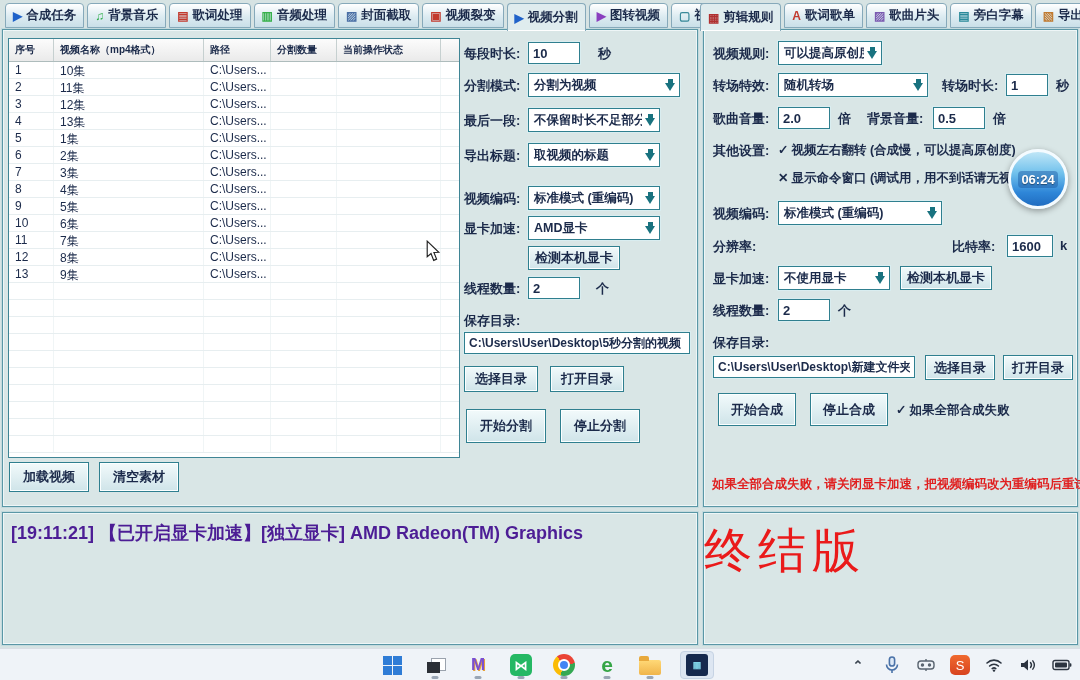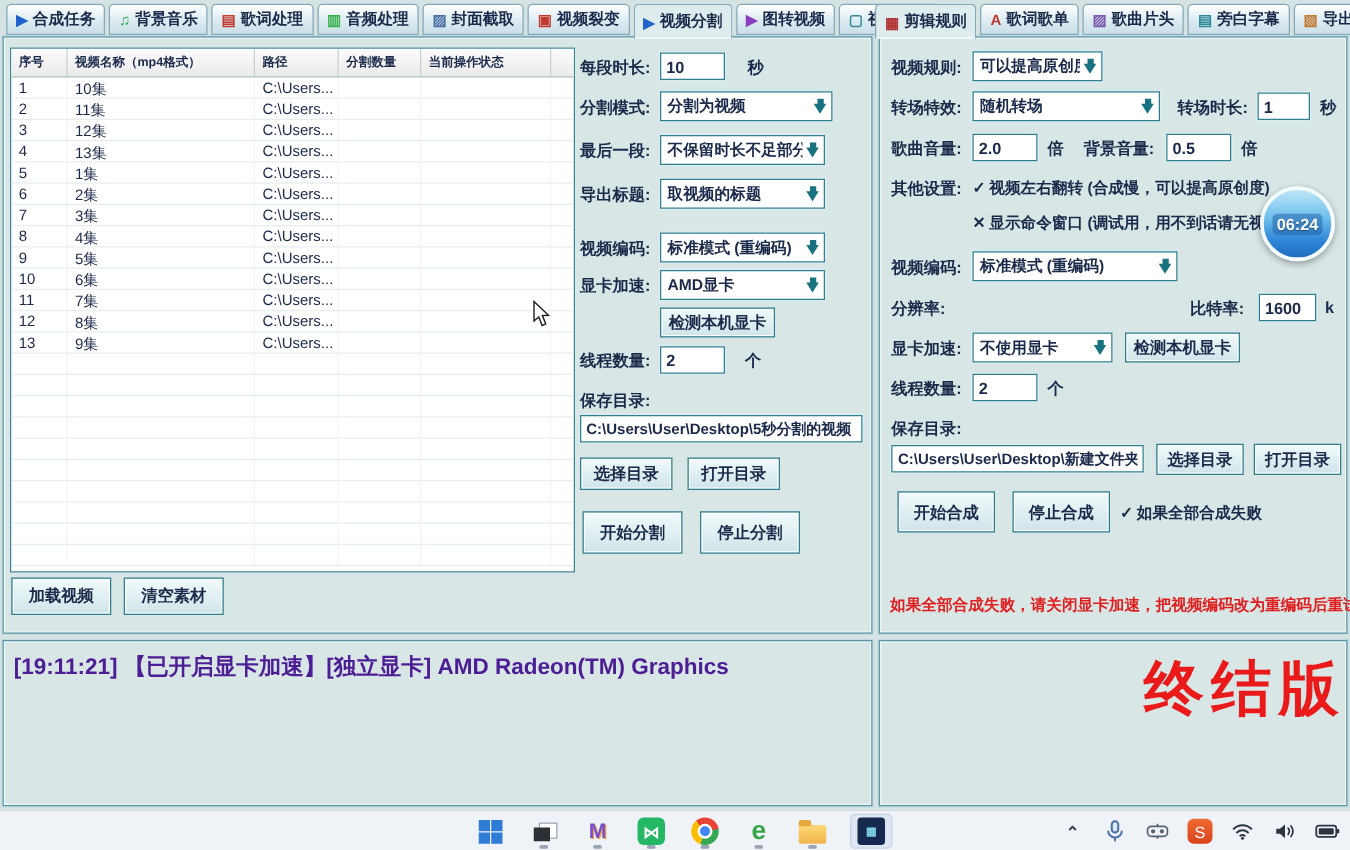--- a/index.html
+++ b/index.html
@@ -52,21 +52,21 @@
   .chk .mark { margin-right:3px; }
   
   .vtable { position:absolute; left:5px; top:8px; width:452px; height:420px; background:#fff; border:1px solid #3f8595; overflow:hidden; }
   .trow, .thead-row { display:grid; grid-template-columns:45px 150px 67px 66px 104px 1fr; }
   .thead-row { height:23px; background:linear-gradient(#fcfcfc,#eaeaea); border-bottom:1px solid #aebcbc; }
   .thead-row .hc { font-size:10px; font-weight:700; padding:4px 4px 0 6px; border-right:1px solid #c6d0d0; overflow:hidden; white-space:nowrap; }
   .trow { height:17px; border-bottom:1px solid #e7eef0; }
   .trow .tc { font-size:12px; padding:1px 4px 0 6px; border-right:1px solid #f0f5f6; overflow:hidden; white-space:nowrap; }
   
   .log-text { position:absolute; left:8px; top:8px; font-size:18px; font-weight:700; color:#4c1d95; white-space:nowrap; }
-  .banner-title { position:absolute; top:6px; width:100%; text-align:right; font-size:48px; font-weight:700; color:#ea1a1a; letter-spacing:6px; }
+  .banner-title { position:absolute; top:6px; width:100%; text-align:left; font-size:48px; font-weight:400; color:#ea1a1a; letter-spacing:6px; }
   .banner-sub { position:absolute; top:74px; width:100%; text-align:center; font-size:22px; font-weight:700; color:#e22525; letter-spacing:2px; }
   .warning { position:absolute; font-size:12.5px; font-weight:700; color:#e02020; white-space:nowrap; }
   
   #clock-bubble {
     position:absolute; left:1008px; top:149px; width:60px; height:60px; border-radius:50%;
     background:linear-gradient(180deg,#bfe6f7 0%,#6fc0ec 40%,#2e86d8 75%,#1f6cc0 100%);
     border:3px solid #f4fbff; box-shadow:0 2px 6px rgba(0,0,0,.35);
     display:flex; align-items:center; justify-content:center; z-index:5;
   }
   #clock-bubble span {
@@ -394,21 +394,21 @@
       <div class="tc" style="border-right:none"></div>
     </div>
   </div>
   </div>
 
   <span class="lbl" style="left:461px;top:15px">每段时长:</span>
   <input class="tinput" style="left: 525px; top: 12px; width: 52px;" readonly="" value="10">
   <span class="lbl" style="left:595px;top:15px">秒</span>
 
   <span class="lbl" style="left:461px;top:47px">分割模式:</span>
-  <div class="combo" style="left:525px;top:43px;width:138px">
+  <div class="combo" style="left:525px;top:43px;width:152px">
     <span class="txt">分割为视频</span>
     <span class="cbtn">
         <i class="arr"></i>
       </span>
   </div>
 
   <span class="lbl" style="left:461px;top:82px">最后一段:</span>
   <div class="combo" style="left:525px;top:78px;width:132px">
     <span class="txt">不保留时长不足部分</span>
     <span class="cbtn">

